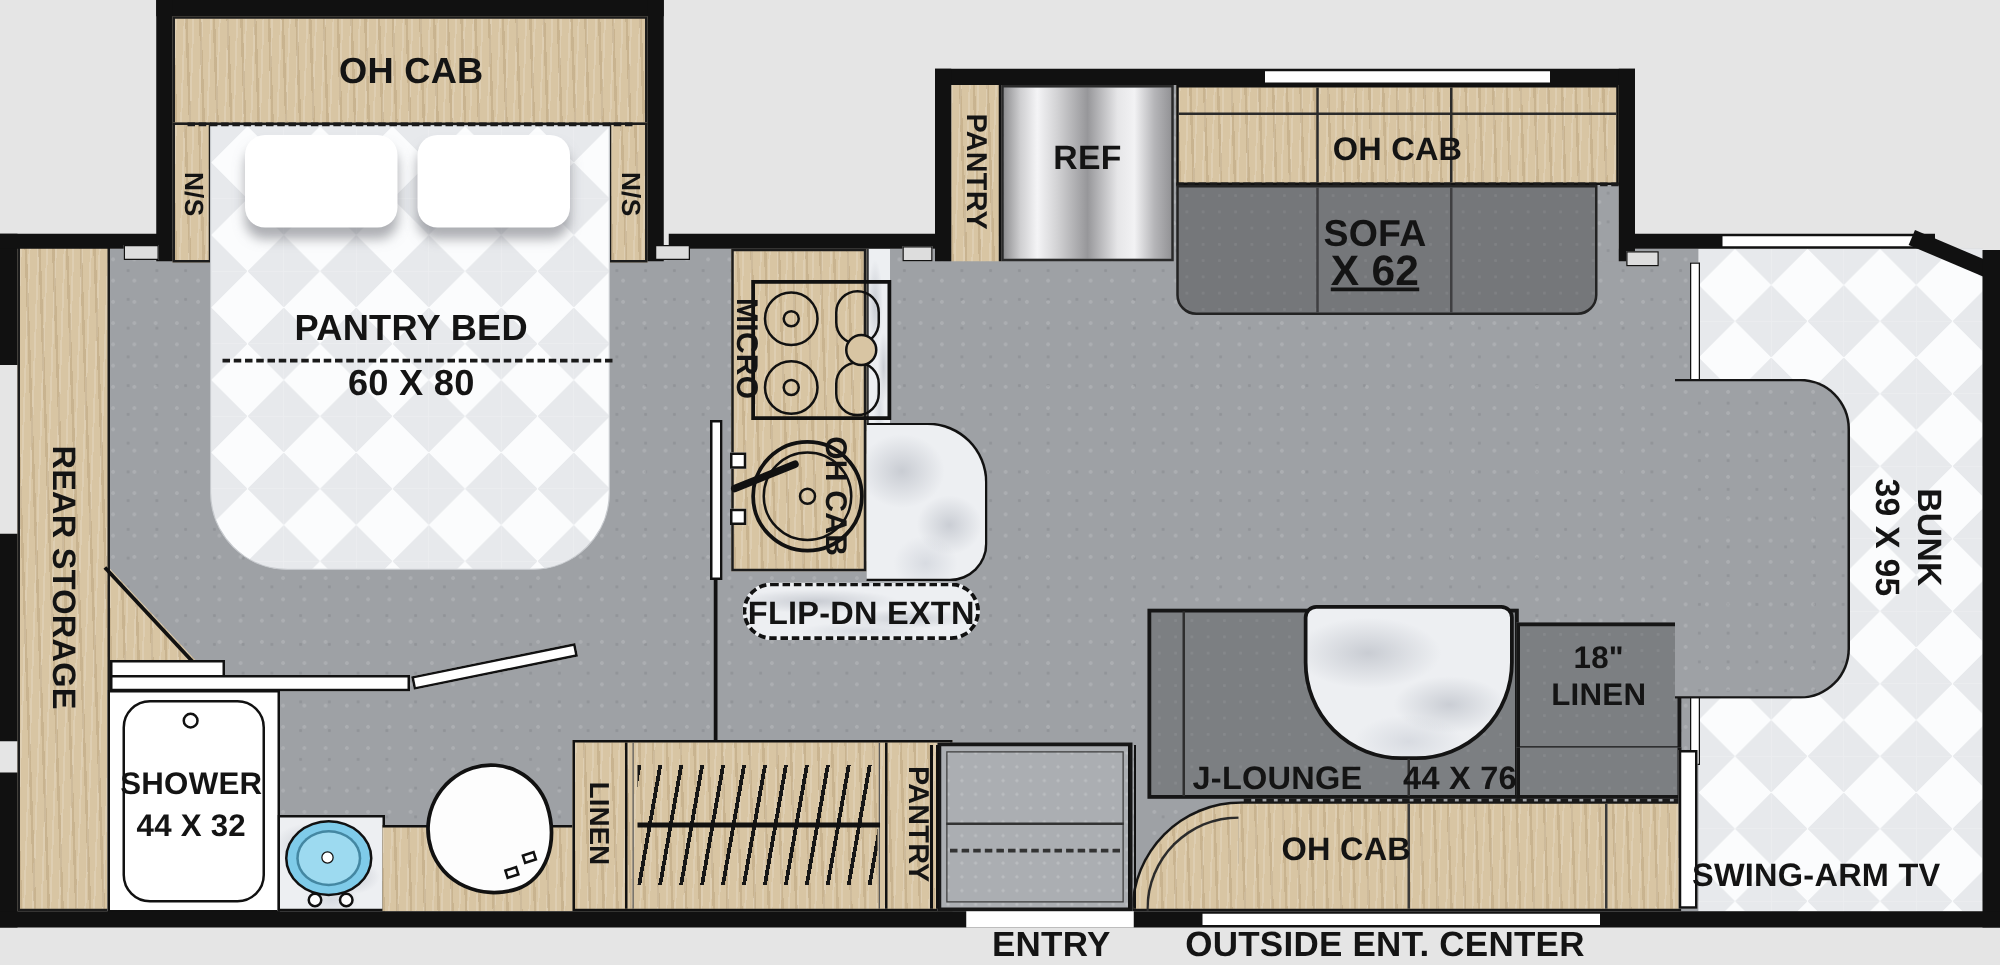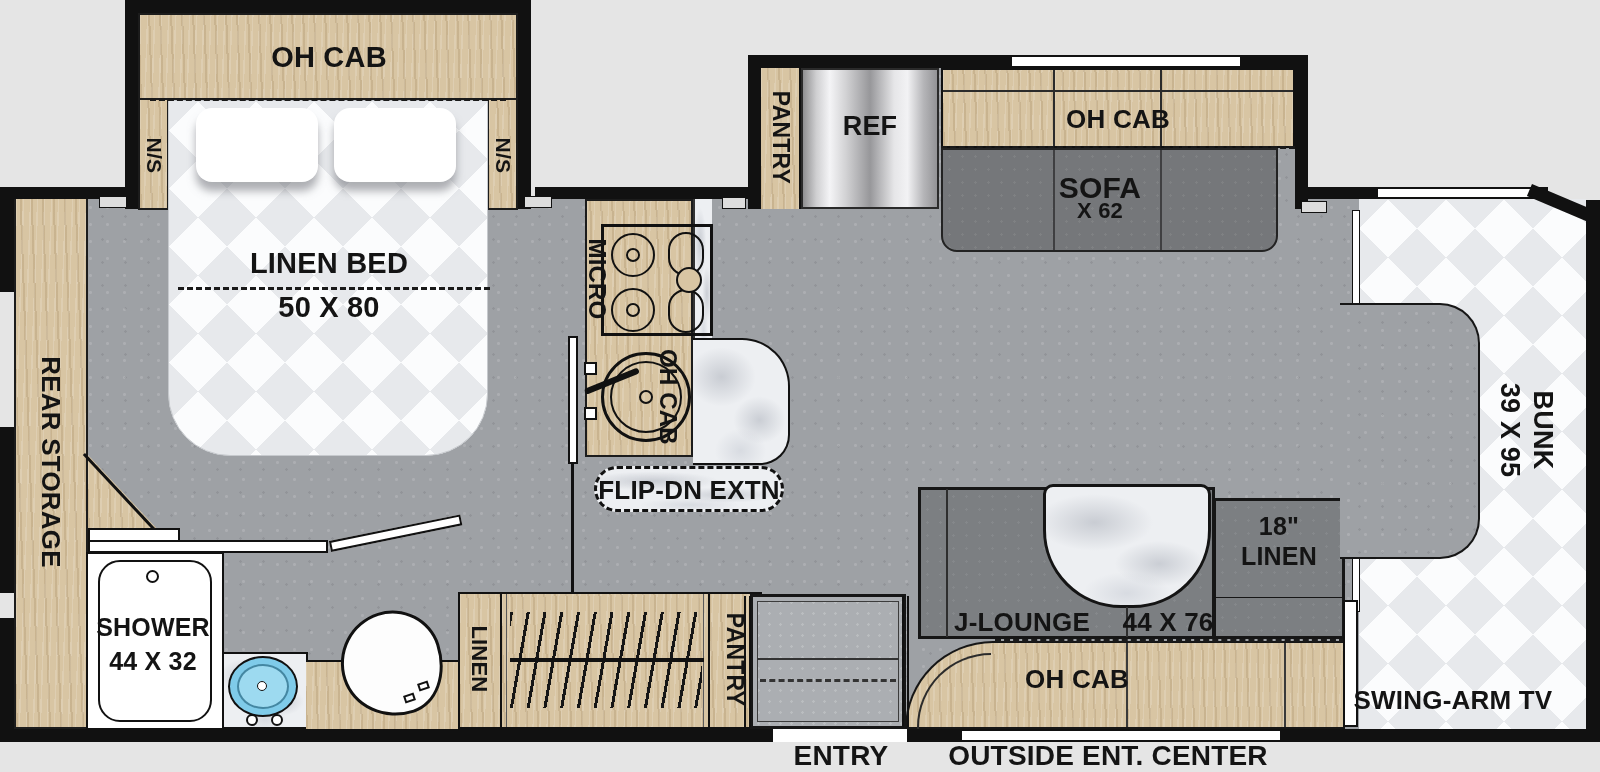--- a/index.html
+++ b/index.html
@@ -164,31 +164,31 @@
   <div class="abs white" style="left:1012px;top:57px;width:228px;height:9px;"></div>
 
   <div class="abs" style="left:99px;top:196px;width:28px;height:12px;background:#dddddd;border:1.5px solid #111;"></div>
   <div class="abs" style="left:524px;top:196px;width:28px;height:12px;background:#dddddd;border:1.5px solid #111;"></div>
   <div class="abs" style="left:722px;top:197px;width:24px;height:12px;background:#dddddd;border:1.5px solid #111;"></div>
   <div class="abs" style="left:1301px;top:201px;width:26px;height:12px;background:#dddddd;border:1.5px solid #111;"></div>
 
   <div class="lbl" style="left:179px;top:42px;width:300px;font-size:29px;">OH CAB</div>
   <div class="lbl rot90" style="left:124px;top:144px;width:60px;font-size:21px;">N/S</div>
   <div class="lbl rot90" style="left:473px;top:144px;width:60px;font-size:21px;">N/S</div>
-  <div class="lbl" style="left:179px;top:248px;width:300px;font-size:29px;">LINEN BED</div>
-  <div class="lbl" style="left:179px;top:292px;width:300px;font-size:29px;">50 X 80</div>
+  <div class="lbl" style="left:179px;top:248px;width:300px;font-size:29px;">PANTRY BED</div>
+  <div class="lbl" style="left:179px;top:292px;width:300px;font-size:29px;">60 X 80</div>
   <div class="lbl rot90" style="left:-59px;top:448px;width:220px;font-size:26px;">REAR STORAGE</div>
   <div class="lbl rot90" style="left:542px;top:266px;width:110px;font-size:24px;">MICRO</div>
   <div class="lbl rot90" style="left:593px;top:384px;width:150px;font-size:24px;">OH CAB</div>
   <div class="lbl" style="left:594px;top:476px;width:190px;font-size:26px;">FLIP-DN EXTN</div>
   <div class="lbl rot90" style="left:726px;top:125px;width:110px;font-size:23px;">PANTRY</div>
   <div class="lbl" style="left:801px;top:112px;width:138px;font-size:27px;">REF</div>
   <div class="lbl" style="left:941px;top:105px;width:354px;font-size:26px;">OH CAB</div>
   <div class="lbl" style="left:950px;top:172px;width:300px;font-size:30px;">SOFA</div>
-  <div class="lbl" style="left:950px;top:199px;width:300px;font-size:22px;">X 62</div>
+  <div class="lbl" style="left:950px;top:199px;width:300px;font-size:34px;text-decoration:underline;">X 62</div>
   <div class="lbl" style="left:88px;top:614px;width:130px;font-size:25px;">SHOWER</div>
   <div class="lbl" style="left:88px;top:648px;width:130px;font-size:25px;">44 X 32</div>
   <div class="lbl rot90" style="left:439px;top:647px;width:80px;font-size:22px;">LINEN</div>
   <div class="lbl rot90" style="left:680px;top:647px;width:110px;font-size:23px;">PANTRY</div>
   <div class="lbl" style="left:922px;top:608px;width:200px;font-size:26px;">J-LOUNGE</div>
   <div class="lbl" style="left:1118px;top:608px;width:100px;font-size:26px;">44 X 76</div>
   <div class="lbl" style="left:1213px;top:513px;width:132px;font-size:25px;">18"</div>
   <div class="lbl" style="left:1213px;top:543px;width:132px;font-size:25px;">LINEN</div>
   <div class="lbl" style="left:927px;top:665px;width:300px;font-size:26px;">OH CAB</div>
   <div class="lbl rot90" style="left:1466px;top:397px;width:120px;height:66px;font-size:27px;line-height:33px;">

